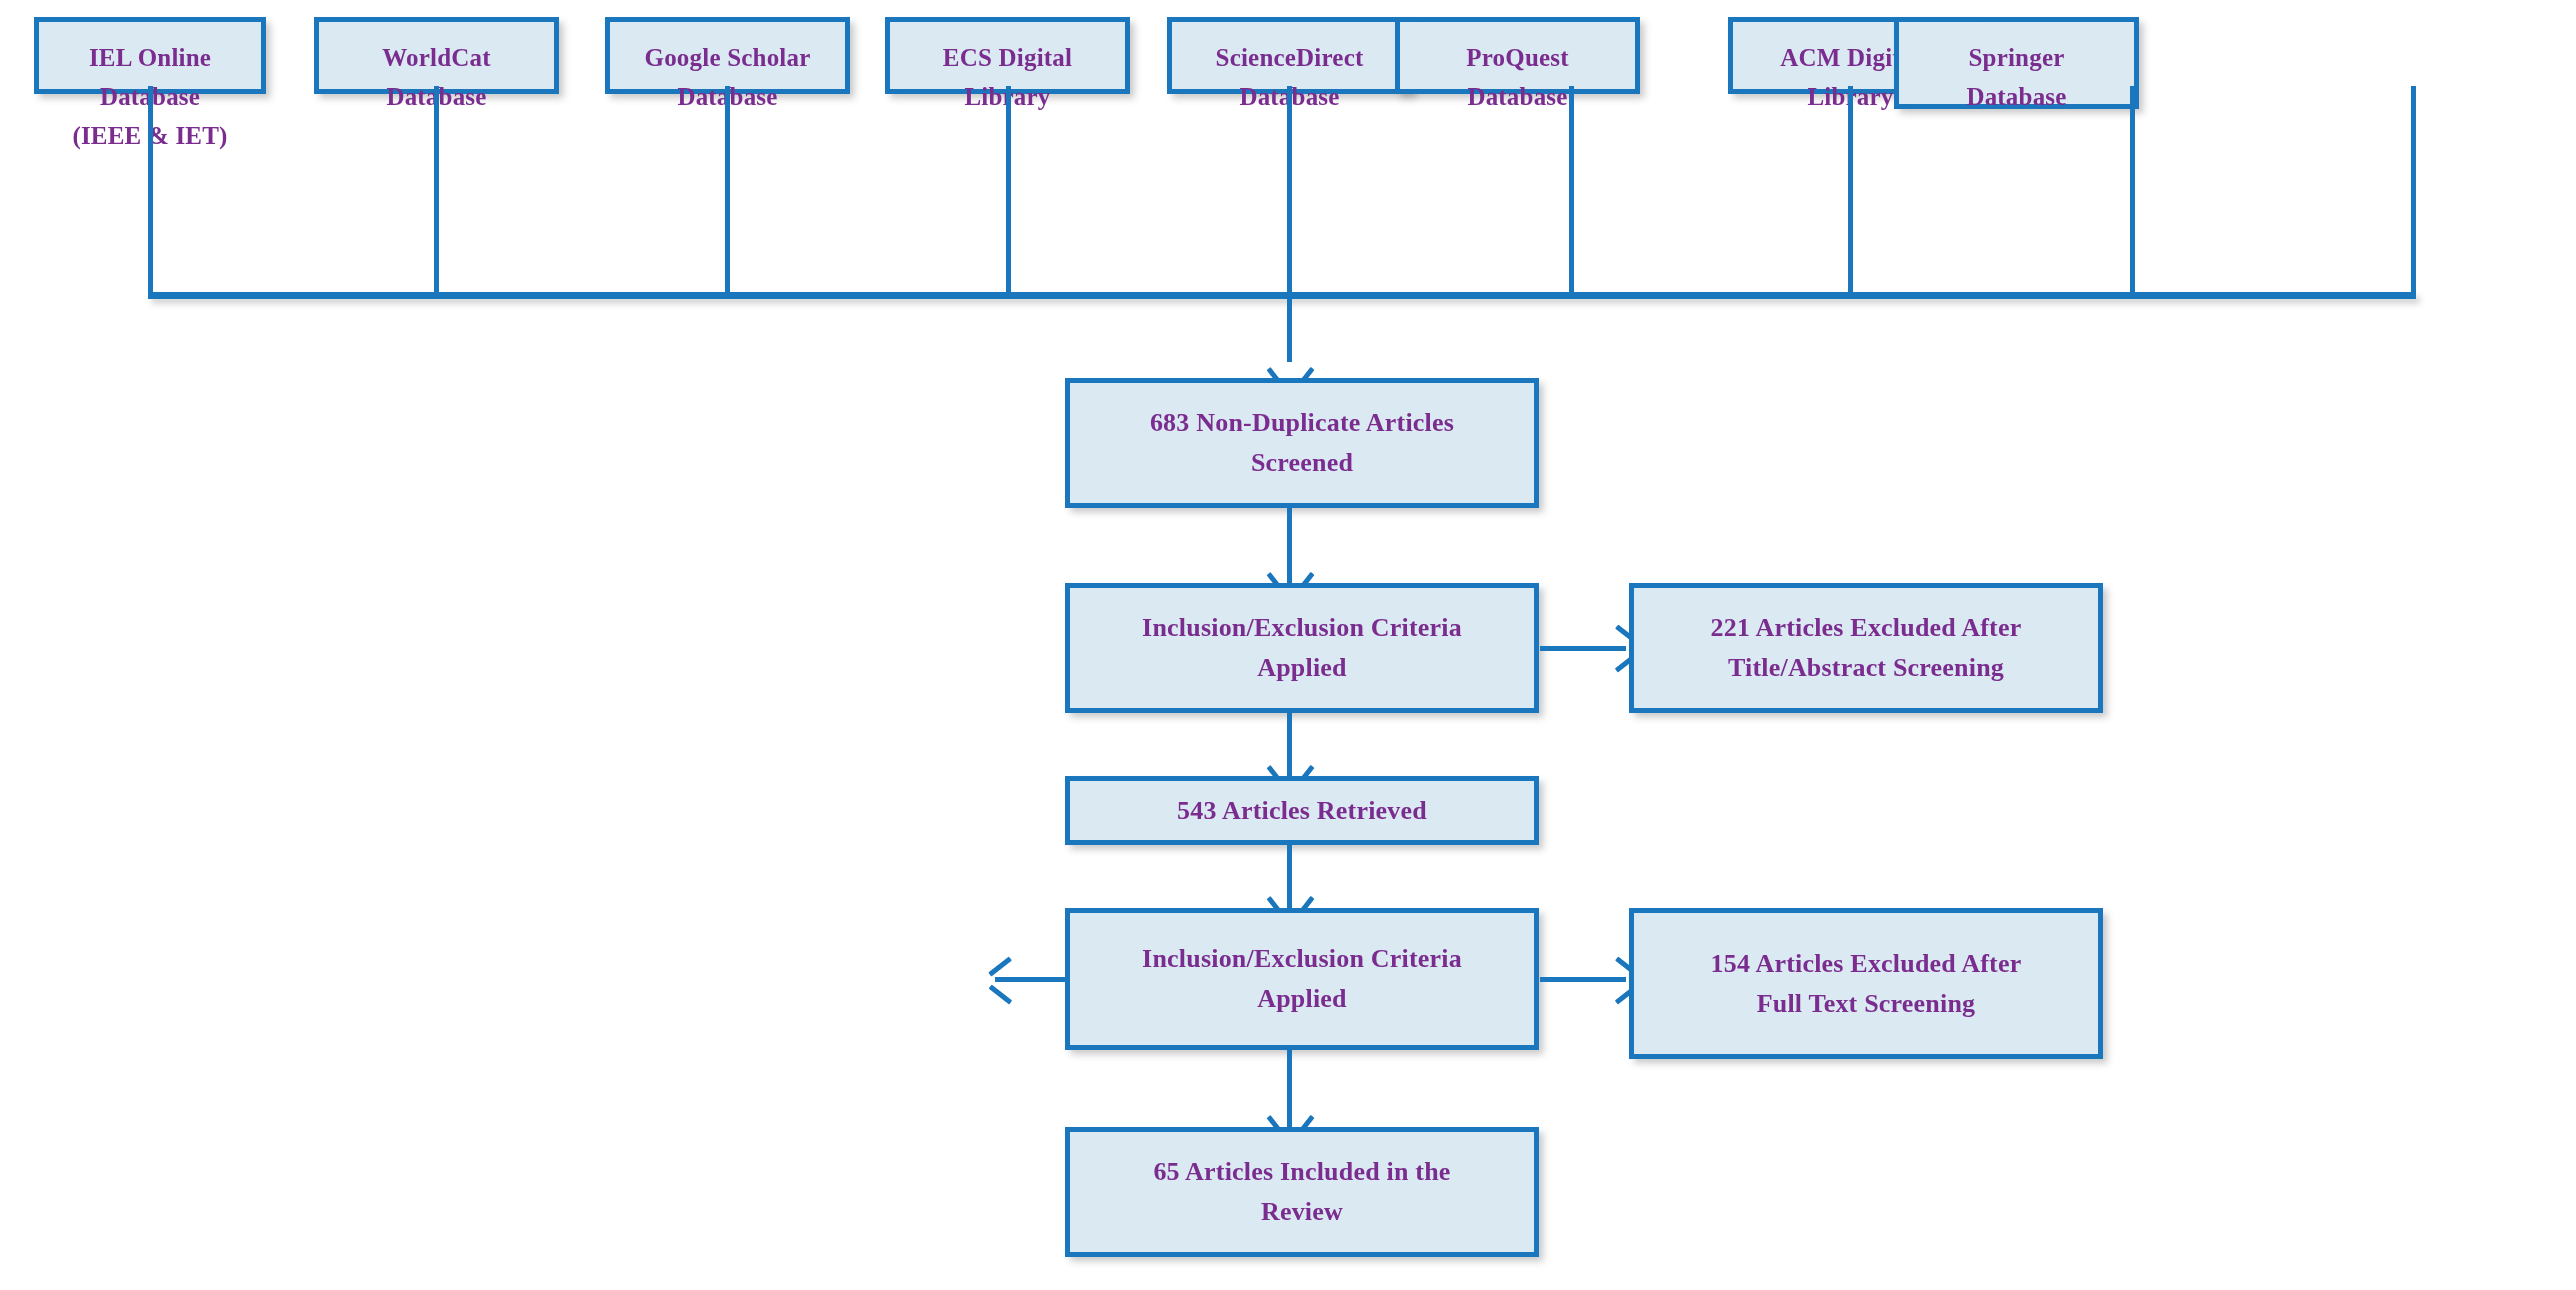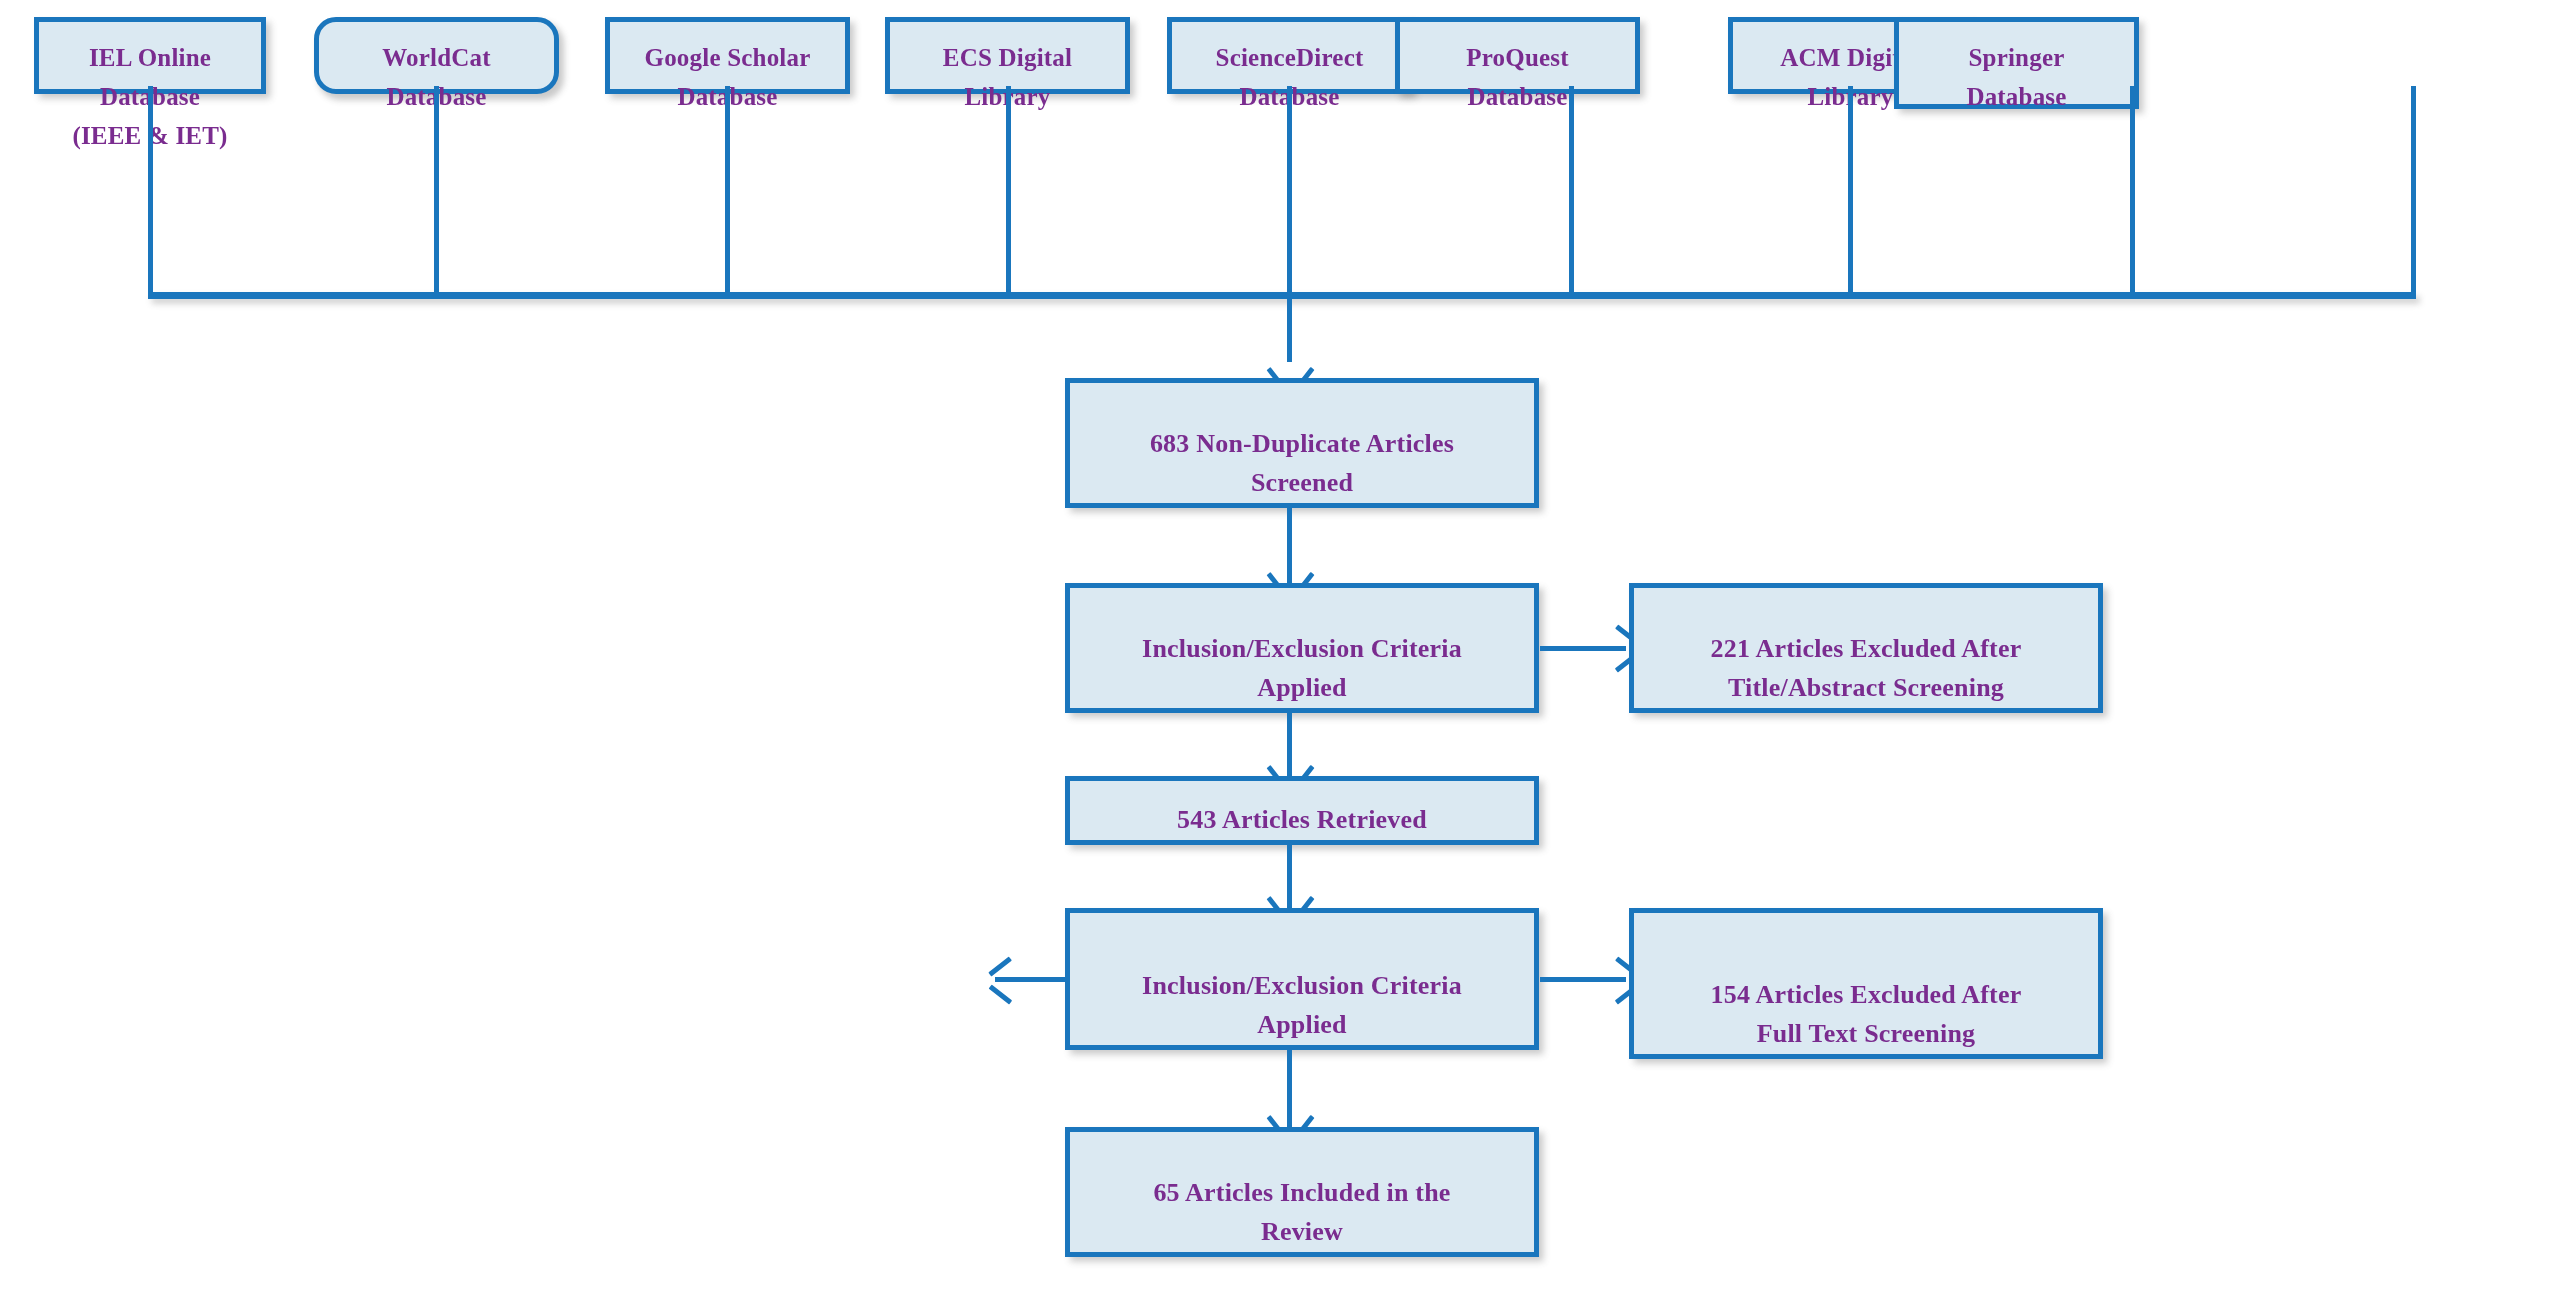--- a/index.html
+++ b/index.html
@@ -17,21 +17,21 @@
     background: #ffffff;
     overflow: hidden;
   }
   
   .fbox {
     position: absolute;
     box-sizing: border-box;
     background: #dbe9f2;
     border: 5.4px solid #1a76bd;
     display: flex;
-    align-items: flex-end;
+    align-items: center;
     justify-content: center;
     text-align: center;
     box-shadow: 4.6px 5.4px 6.9px rgba(80,80,80,0.30);
   }
   .fbox .txt {
     color: #7a2c8f;
     font-weight: bold;
     font-size: 26px;
     line-height: 1.52;
     letter-spacing: 0.2px;
@@ -118,21 +118,21 @@
 </head>
 <body>
 
 <div id="stage">
 
   <div class="fbox dbbox" style="left:34px;  top:17px;  width:232px; height:77px;">
     <span class="txt">IEL Online
 Database
 (IEEE &amp; IET)</span>
   </div>
-  <div class="fbox dbbox" style="left:314px; top:17px;  width:245px; height:77px;border-radius:22px;">
+  <div class="fbox dbbox" style="left:314px; top:17px;  width:245px; height:77px;">
     <span class="txt">WorldCat
 Database</span>
   </div>
   <div class="fbox dbbox" style="left:605px; top:17px;  width:245px; height:77px;">
     <span class="txt">Google Scholar
 Database</span>
   </div>
   <div class="fbox dbbox" style="left:885px;top:17px;  width:245px; height:77px;">
     <span class="txt">ECS Digital
 Library</span>

